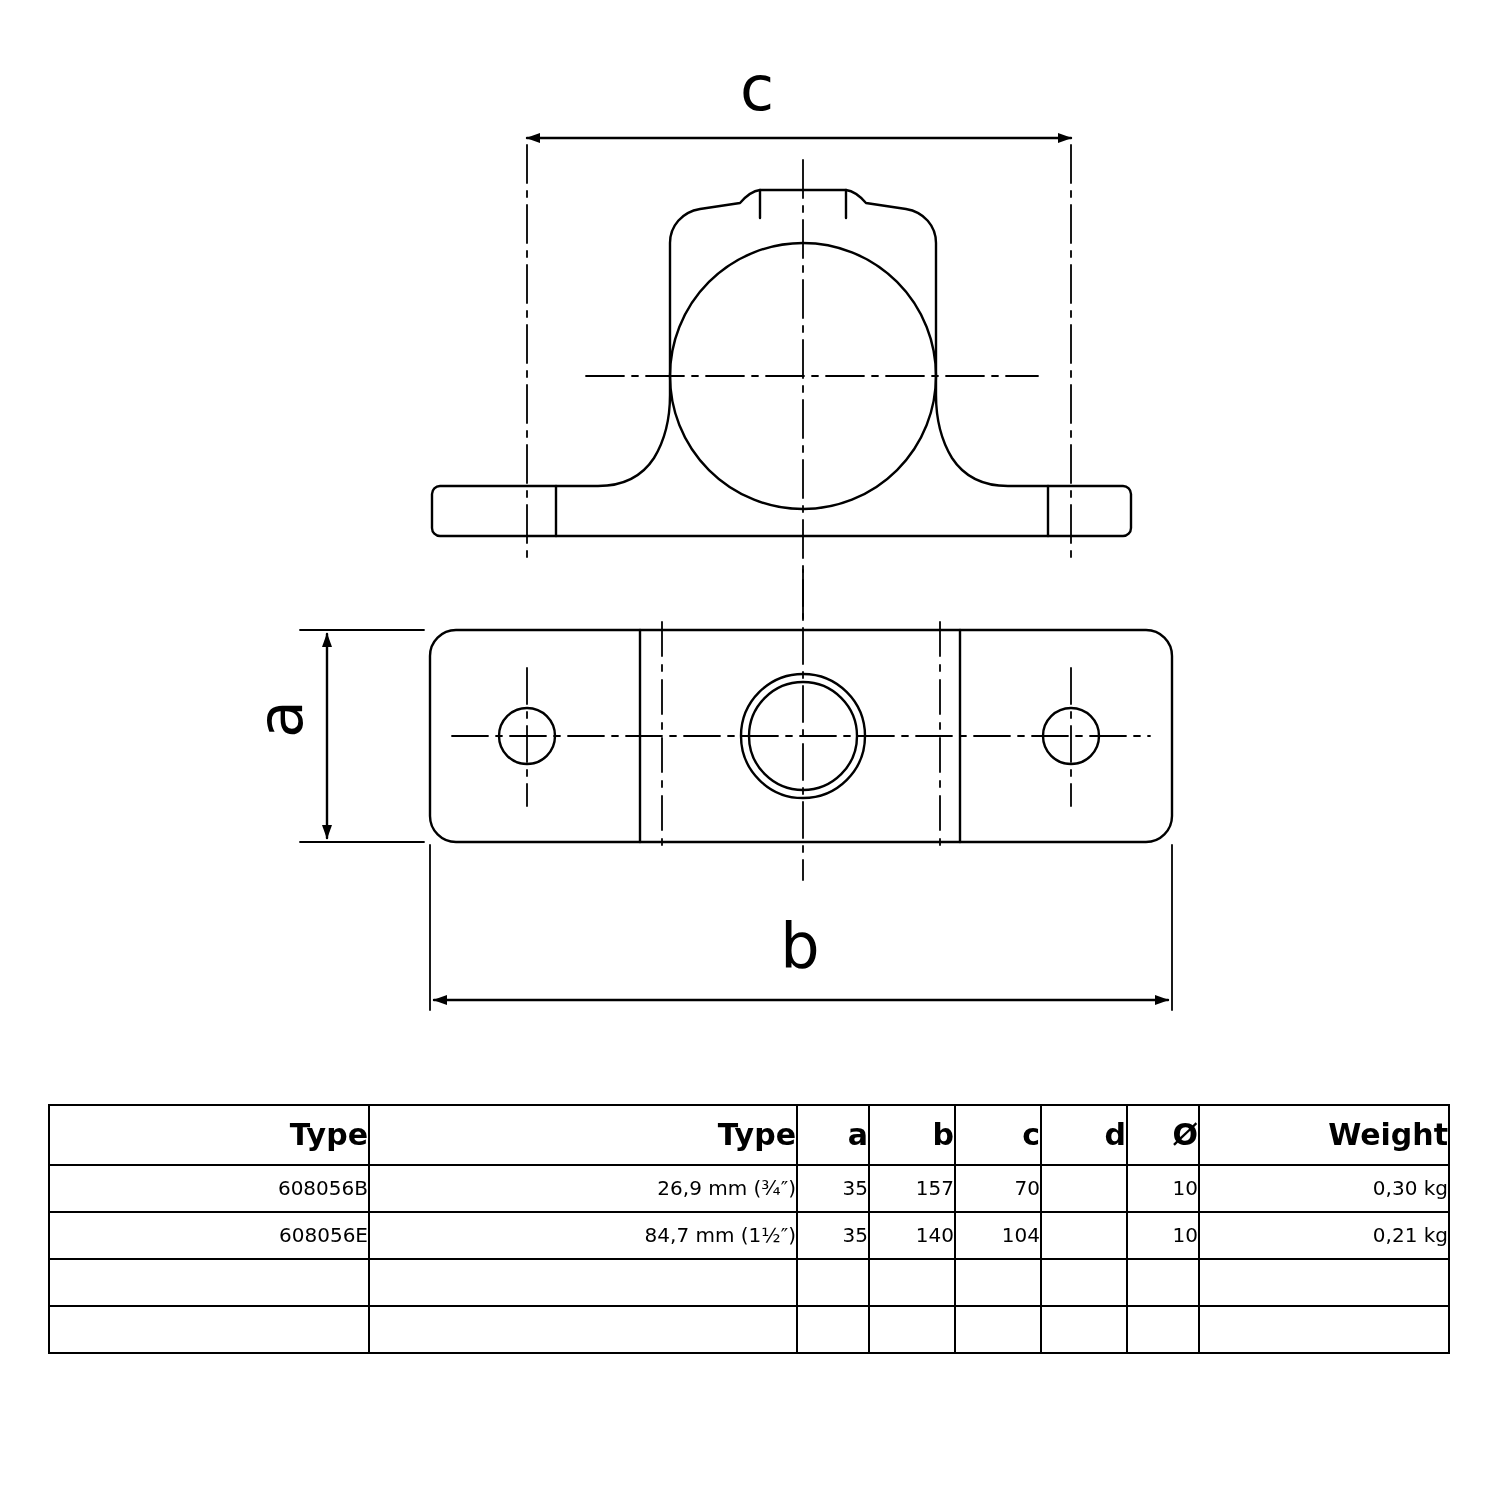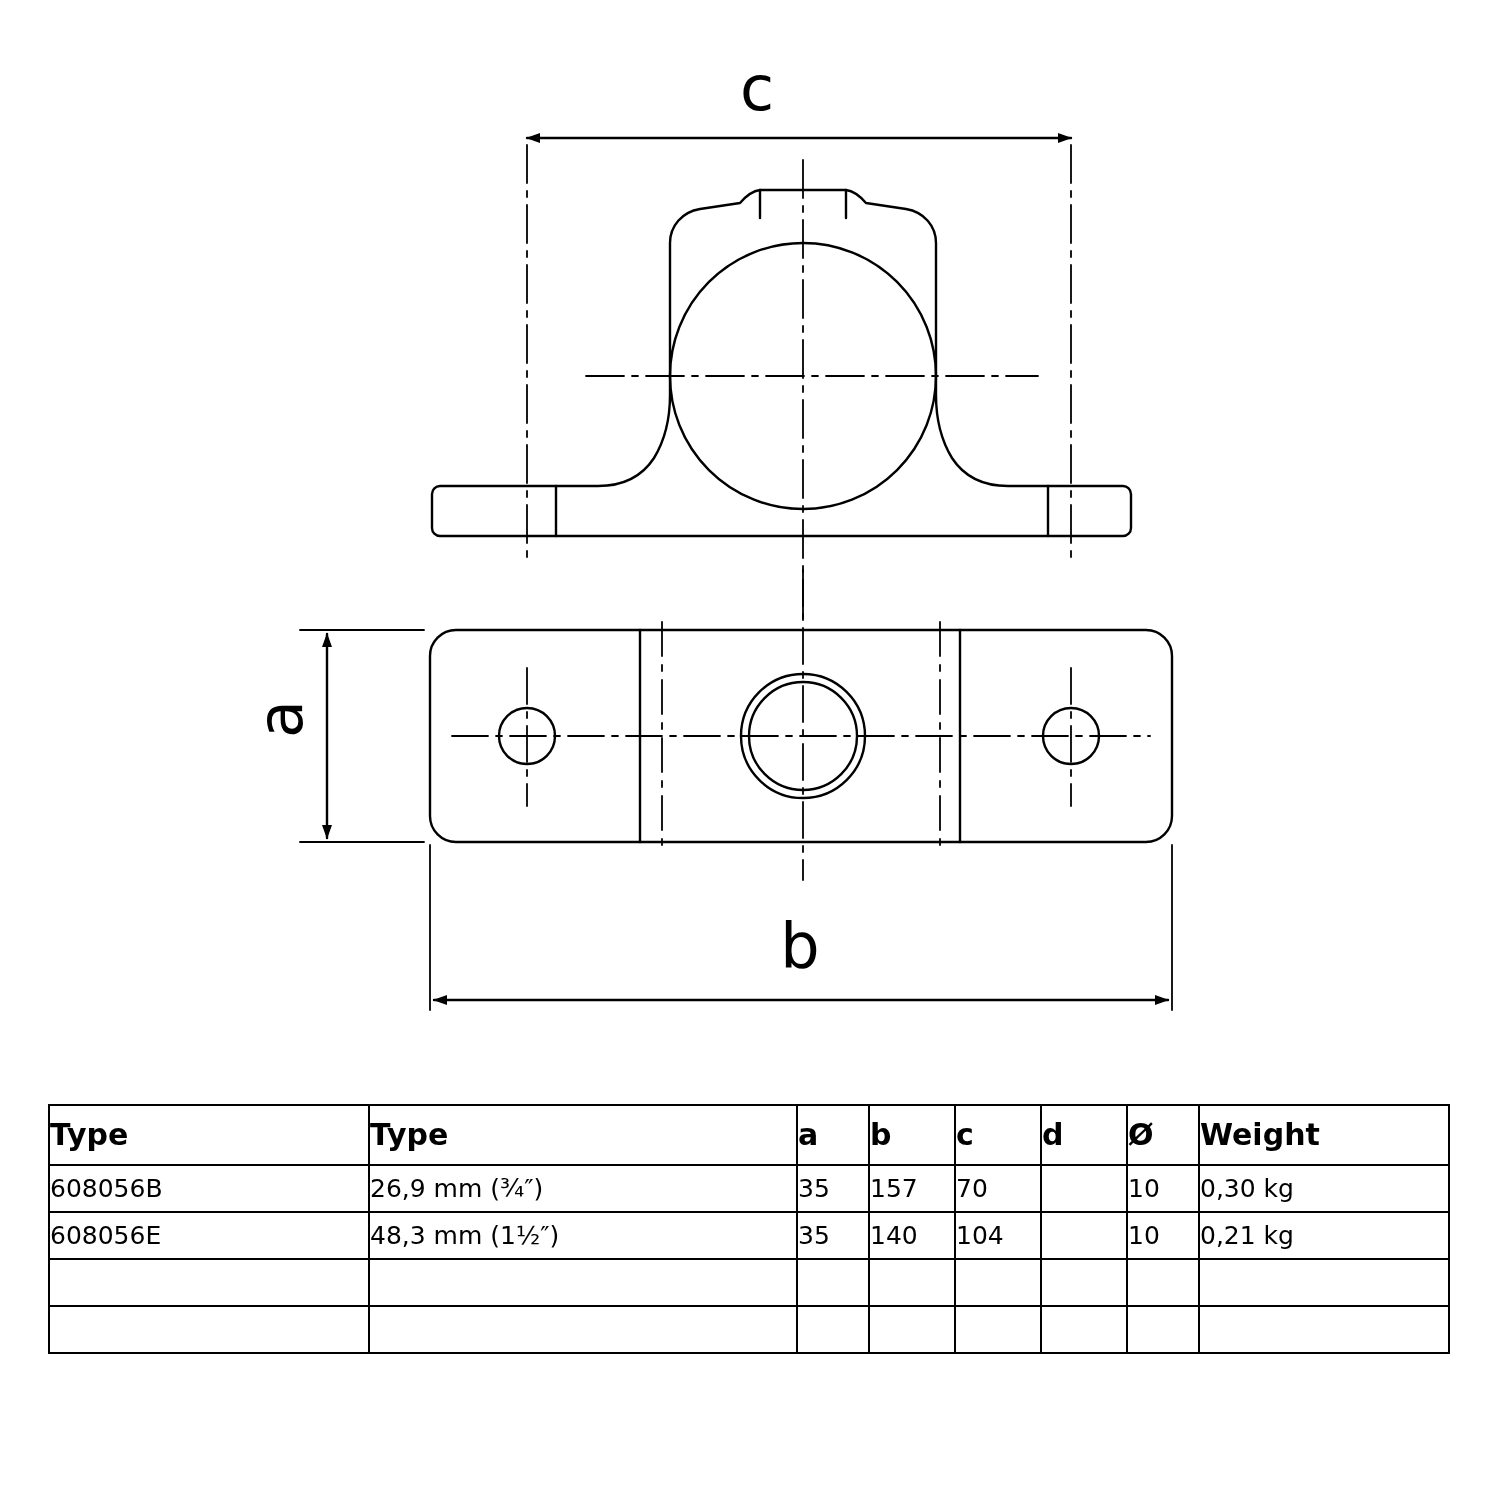--- a/index.html
+++ b/index.html
@@ -64,32 +64,32 @@
     width: 1400px;
   }
   table.spec {
     border-collapse: collapse;
     width: 1400px;
     table-layout: fixed;
     font-family: "DejaVu Sans", sans-serif;
   }
   table.spec th, table.spec td {
     border: 2px solid #000;
-    text-align: left;
+    text-align: right;
     padding: 0;
     font-weight: 400;
   }
   table.spec thead th {
     font-weight: 700;
     font-size: 30px;
     height: 58px;
     line-height: 58px;
   }
   table.spec tbody td {
-    font-size: 25px;
+    font-size: 20px;
     height: 45px;
     line-height: 45px;
     margin-top: 36px;
   }
   table.spec tbody tr.filler td {
     height: 45px;
   }
   
   col.c-type    { width: 320px; }
   col.c-size    { width: 428px; }
@@ -245,21 +245,21 @@
           <td>26,9 mm (¾″)</td>
           <td>35</td>
           <td>157</td>
           <td>70</td>
           <td></td>
           <td>10</td>
           <td>0,30 kg</td>
         </tr>
         <tr>
           <td>608056E</td>
-          <td>48,3 mm (1½″)</td>
+          <td>84,7 mm (1½″)</td>
           <td>35</td>
           <td>140</td>
           <td>104</td>
           <td></td>
           <td>10</td>
           <td>0,21 kg</td>
         </tr>
         <tr class="filler">
           <td></td>
           <td></td>

